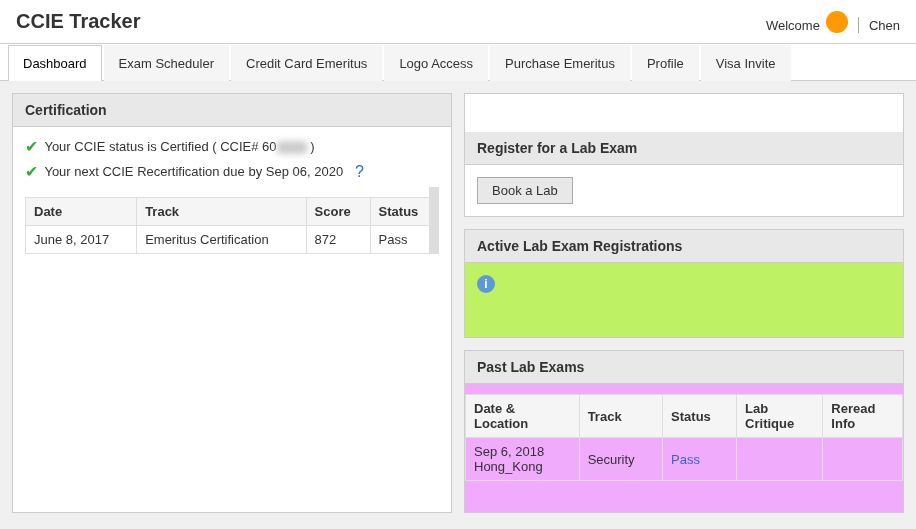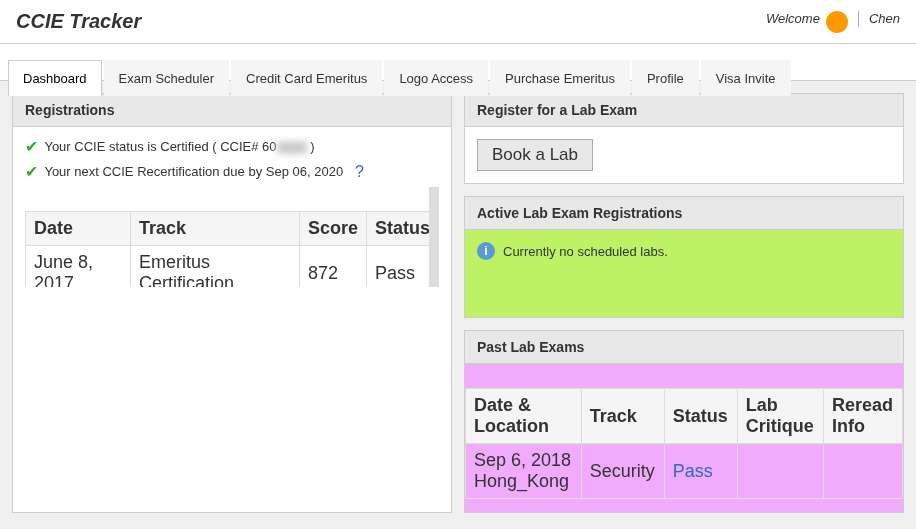--- a/index.html
+++ b/index.html
@@ -7,30 +7,29 @@
 
     
     .header {
       background: #fff;
       border-bottom: 1px solid #ccc;
       padding: 8px 16px;
       display: flex;
       align-items: center;
       justify-content: space-between;
       height: 44px;
-      font-style: italic;
     }
     .header-title {
       font-size: 20px;
       font-weight: bold;
       color: #333;
     }
     .header-right {
       display: flex;
-      align-items: flex-start;
+      align-items: flex-end;
       gap: 6px;
       font-size: 13px;
     }
     .welcome-icon {
       width: 22px;
       height: 22px;
       background: #f90;
       border-radius: 50%;
       display: inline-block;
     }
@@ -52,21 +51,21 @@
     .nav-tab {
       padding: 10px 14px;
       cursor: pointer;
       border: 1px solid transparent;
       border-bottom: none;
       font-size: 13px;
       background: #f5f5f5;
       color: #333;
       margin-right: 2px;
       position: relative;
-      top: 16px;
+      top: 1px;
     }
     .nav-tab.active {
       background: #fff;
       border-color: #ccc;
       border-bottom-color: #fff;
       color: #000;
       font-weight: normal;
     }
 
     
@@ -137,22 +136,22 @@
       border-radius: 2px;
       width: 30px;
       height: 13px;
       vertical-align: middle;
     }
 
     
     .data-table {
       width: 100%;
       border-collapse: collapse;
-      margin-top: 24px;
-      font-size: 18px;
+      margin-top: 10px;
+      font-size: 13px;
     }
     .data-table th {
       background: #f5f5f5;
       border: 1px solid #ddd;
       padding: 6px 8px;
       text-align: left;
       font-weight: bold;
     }
     .data-table td {
       border: 1px solid #ddd;
@@ -172,30 +171,31 @@
     .register-panel {
       background: #fff;
       border: 1px solid #ccc;
     }
     .register-header {
       background: #e8e8e8;
       padding: 8px 12px;
       font-weight: bold;
       font-size: 14px;
       border-bottom: 1px solid #ccc;
+      margin-top: 38px;
     }
     .register-body {
       padding: 12px;
     }
     .book-lab-btn {
       border: 1px solid #aaa;
       background: #e8e8e8;
       padding: 5px 14px;
       cursor: pointer;
-      font-size: 17px;
+      font-size: 13px;
       color: #333;
     }
 
     
     .active-lab-panel {
       background: #bef264;
       border: 1px solid #ccc;
       flex: 1;
     }
     .active-lab-header {
@@ -281,21 +281,21 @@
   <div class="nav-tab">Logo Access</div>
   <div class="nav-tab">Purchase Emeritus</div>
   <div class="nav-tab">Profile</div>
   <div class="nav-tab">Visa Invite</div>
 </div>
 
 <div class="main-content">
 
   <div class="left-panel">
     <div class="prereq-panel">
-      <div class="prereq-header">Registrations</div>
+      <div class="prereq-header">Certification</div>
       <div class="prereq-body">
         <div class="check-item">
           <span class="check-icon">✔</span>
           <span>Your CCIE status is Certified ( CCIE# 60<span class="blurred">xx</span> )</span>
         </div>
         <div class="check-item">
           <span class="check-icon">✔</span>
           <span>Your next CCIE Recertification due by Sep 06, 2020</span>
           <span class="info-icon">?</span>
         </div>
@@ -332,21 +332,20 @@
       <div class="register-header">Register for a Lab Exam</div>
       <div class="register-body">
         <button class="book-lab-btn">Book a Lab</button>
       </div>
     </div>
 
     <div class="active-lab-panel">
       <div class="active-lab-header">Active Lab Exam Registrations</div>
       <div class="active-lab-body">
         <span class="info-circle">i</span>
-        <span>Currently no scheduled labs.</span>
       </div>
     </div>
 
     <div class="past-lab-panel">
       <div class="past-lab-header">Past Lab Exams</div>
       <div class="past-lab-body">
         <table class="data-table">
           <thead>
             <tr>
               <th>Date &amp;<br>Location</th>

